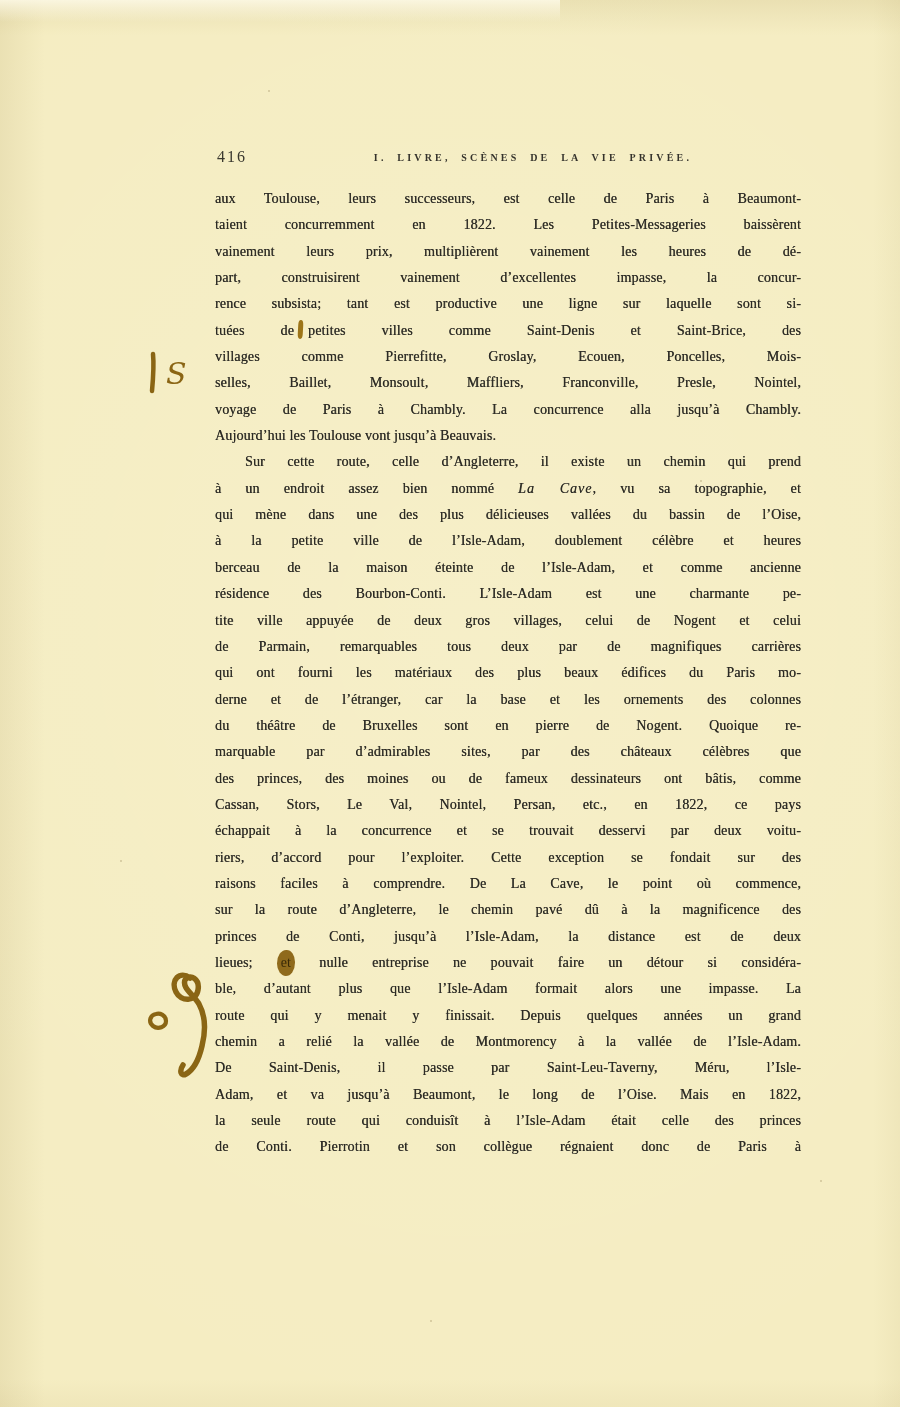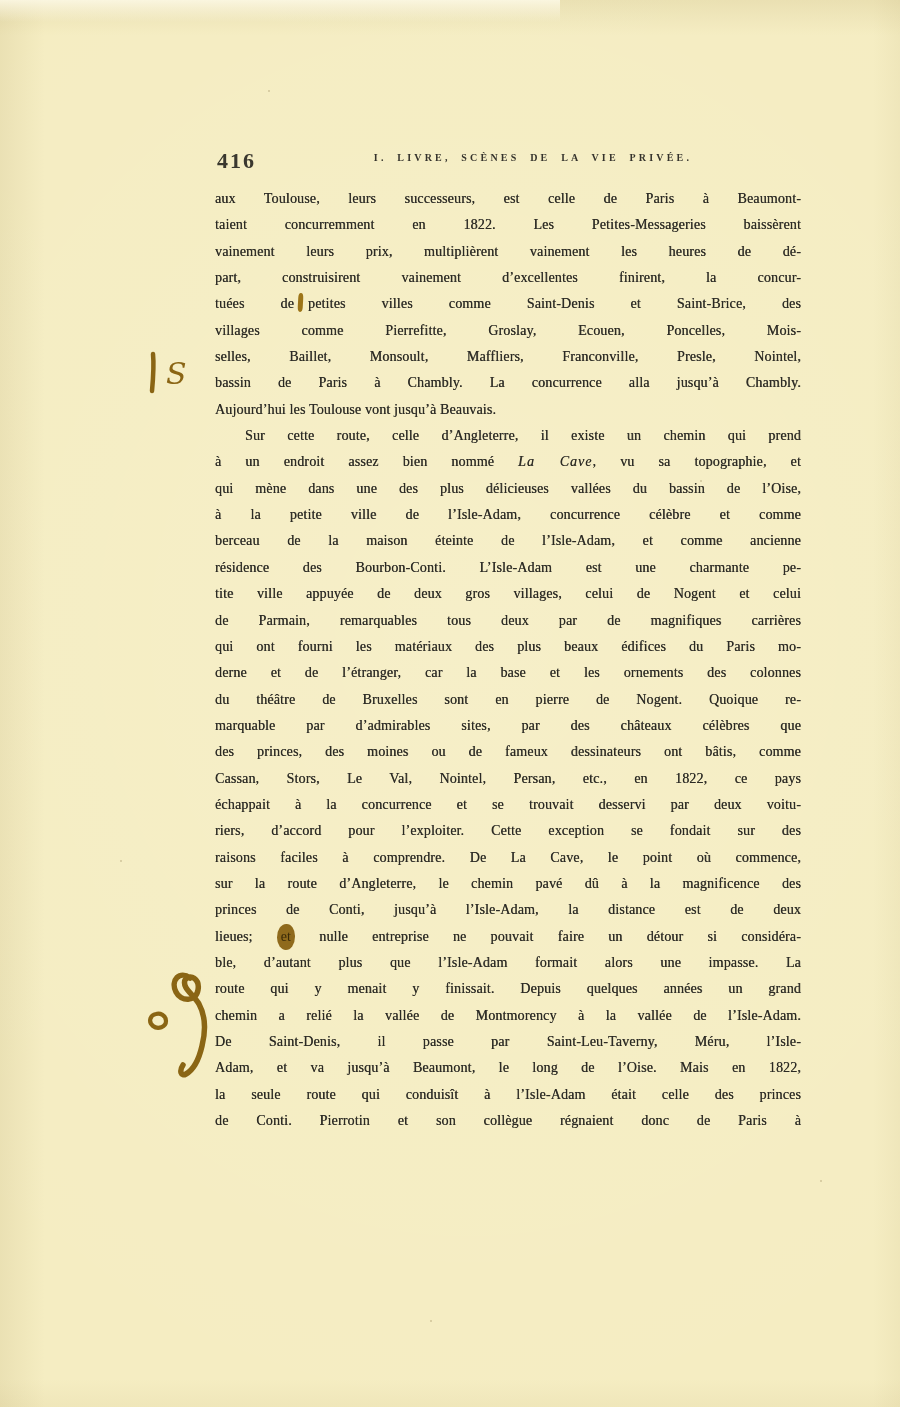--- a/index.html
+++ b/index.html
@@ -18,21 +18,21 @@
   }
   .corner-light{
     position:absolute; left:0; top:0; width:560px; height:22px;
     background:linear-gradient(180deg, rgba(252,248,228,0.9), rgba(252,248,228,0));
     pointer-events:none;
   }
   
   .header-row{ position:absolute; left:215px; top:148px; width:586px; height:30px; color:#35332c; }
   .page-number{
     position:absolute; left:2px; top:0;
-    font-size:22px; letter-spacing:2px; font-weight:bold; color:#3a382f;
+    font-size:16px; letter-spacing:2px; font-weight:normal; color:#3a382f;
   }
   .running-title{
     position:absolute; left:70px; right:20px; top:4px; text-align:center;
     font-size:10px; font-weight:bold; letter-spacing:3.2px; word-spacing:5px;
     color:#35332c; white-space:nowrap;
   }
   
   .text-block{
     position:absolute; left:215px; top:186px; width:586px;
     color:#2b2a24;
@@ -78,30 +78,31 @@
 
   <div class="header-row">
     <span class="page-number">416</span>
     <span class="running-title">I. LIVRE, SCÈNES DE LA VIE PRIVÉE.</span>
   </div>
 
   <div class="text-block">
       <div class="line"><span>aux Toulouse, leurs successeurs, est celle de Paris à Beaumont-</span></div>
       <div class="line"><span>taient concurremment en 1822. Les Petites-Messageries baissèrent</span></div>
       <div class="line"><span>vainement leurs prix, multiplièrent vainement les heures de dé-</span></div>
-      <div class="line"><span>part, construisirent vainement d’excellentes finirent, la concur-</span></div>
+      <div class="line"><span>part, construisirent vainement d’excellentes impasse, la concur-</span></div>
+      <div class="line"><span>rence subsista; tant est productive une ligne sur laquelle sont si-</span></div>
       <div class="line"><span>tuées de</span><span class="ink-stroke"></span><span>petites villes comme Saint-Denis et Saint-Brice, des</span></div>
       <div class="line"><span>villages comme Pierrefitte, Groslay, Ecouen, Poncelles, Mois-</span></div>
       <div class="line"><span>selles, Baillet, Monsoult, Maffliers, Franconville, Presle, Nointel,</span></div>
-      <div class="line"><span>bassin de Paris à Chambly. La concurrence alla jusqu’à Chambly.</span></div>
+      <div class="line"><span>voyage de Paris à Chambly. La concurrence alla jusqu’à Chambly.</span></div>
       <div class="line no-just"><span>Aujourd’hui les Toulouse vont jusqu’à Beauvais.</span></div>
       <div class="line indent"><span>Sur cette route, celle d’Angleterre, il existe un chemin qui prend</span></div>
       <div class="line"><span>à un endroit assez bien nommé </span><span class="it">La Cave</span><span>, vu sa topographie, et</span></div>
       <div class="line"><span>qui mène dans une des plus délicieuses vallées du bassin de l’Oise,</span></div>
-      <div class="line"><span>à la petite ville de l’Isle-Adam, concurrence célèbre et comme</span></div>
+      <div class="line"><span>à la petite ville de l’Isle-Adam, doublement célèbre et heures</span></div>
       <div class="line"><span>berceau de la maison éteinte de l’Isle-Adam, et comme ancienne</span></div>
       <div class="line"><span>résidence des Bourbon-Conti. L’Isle-Adam est une charmante pe-</span></div>
       <div class="line"><span>tite ville appuyée de deux gros villages, celui de Nogent et celui</span></div>
       <div class="line"><span>de Parmain, remarquables tous deux par de magnifiques carrières</span></div>
       <div class="line"><span>qui ont fourni les matériaux des plus beaux édifices du Paris mo-</span></div>
       <div class="line"><span>derne et de l’étranger, car la base et les ornements des colonnes</span></div>
       <div class="line"><span>du théâtre de Bruxelles sont en pierre de Nogent. Quoique re-</span></div>
       <div class="line"><span>marquable par d’admirables sites, par des châteaux célèbres que</span></div>
       <div class="line"><span>des princes, des moines ou de fameux dessinateurs ont bâtis, comme</span></div>
       <div class="line"><span>Cassan, Stors, Le Val, Nointel, Persan, etc., en 1822, ce pays</span></div>

